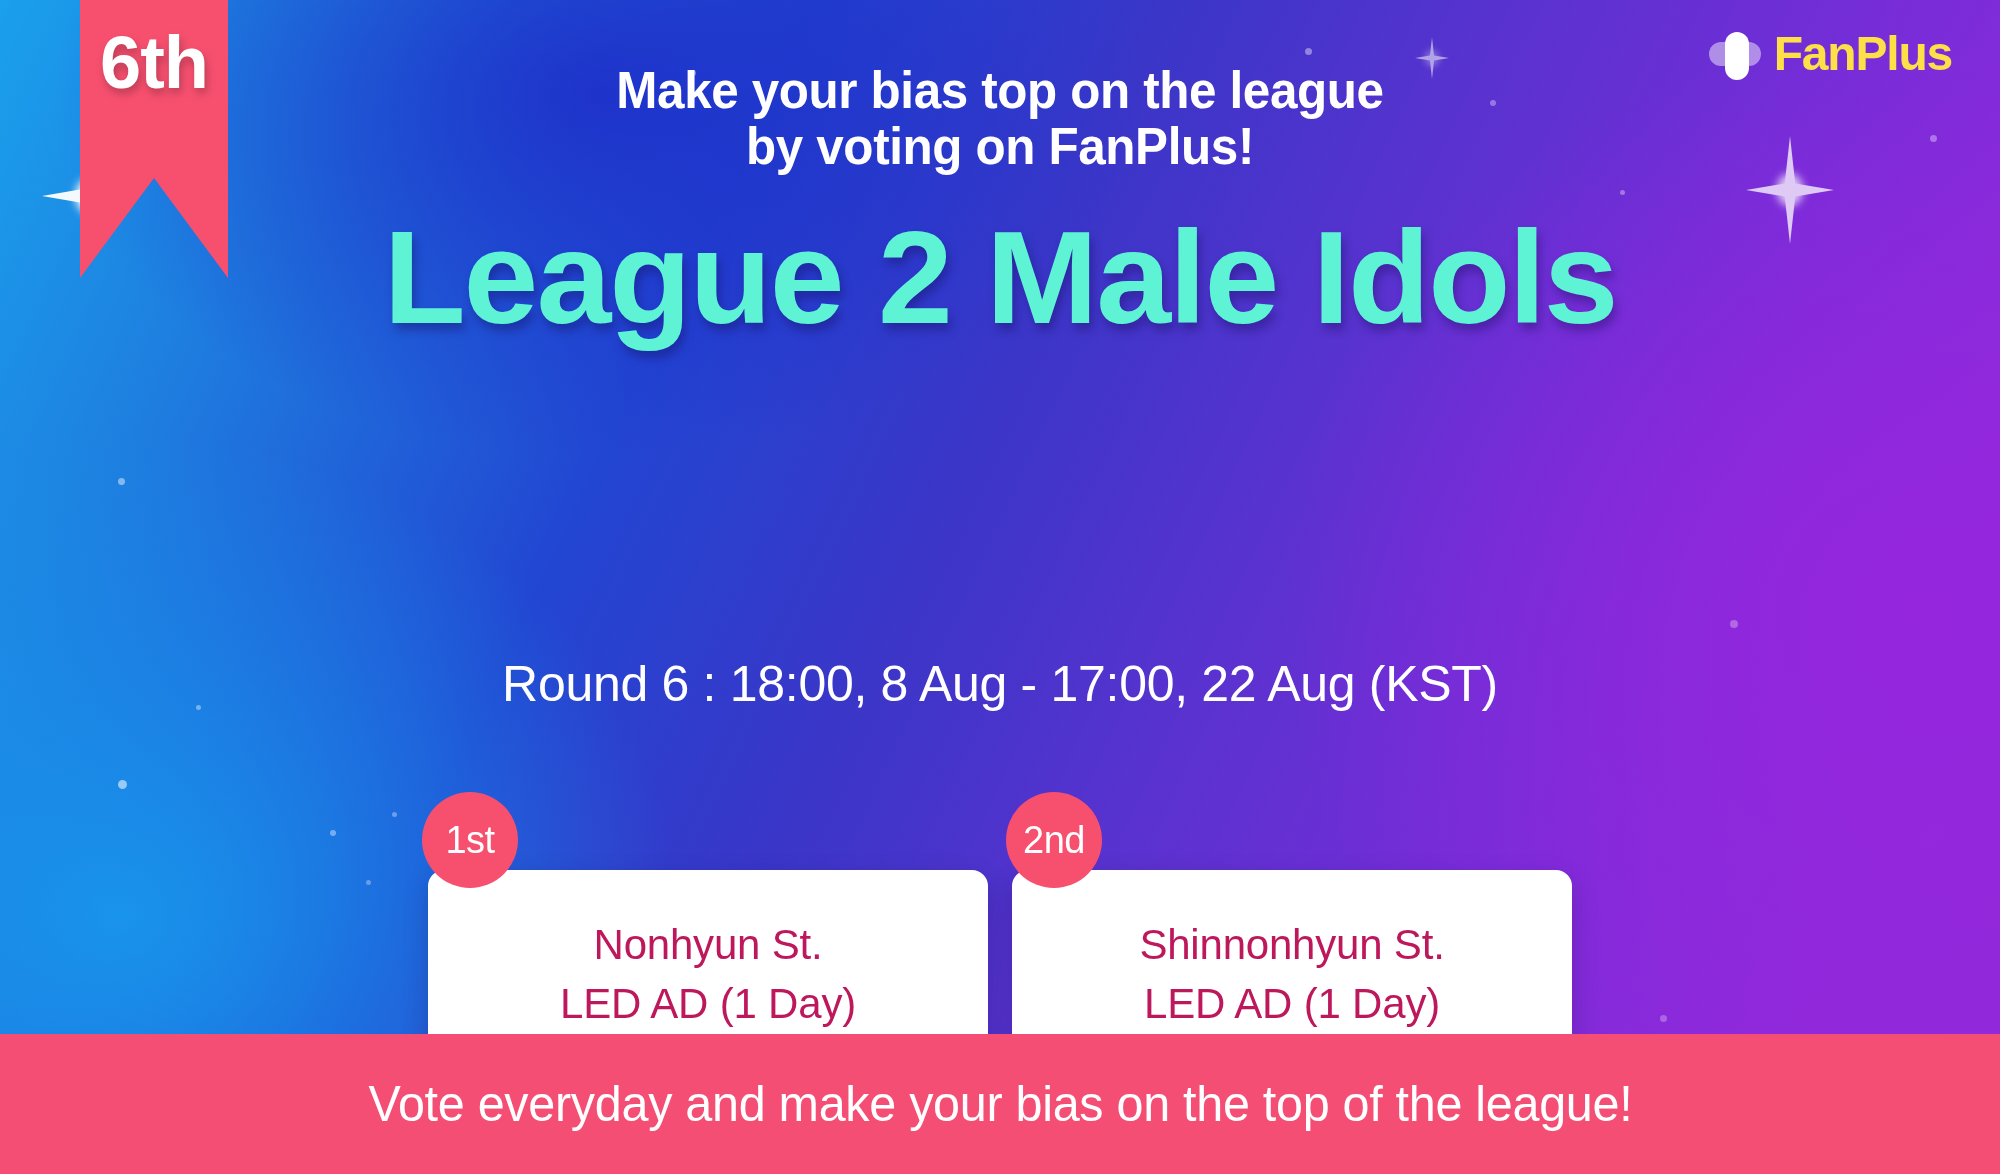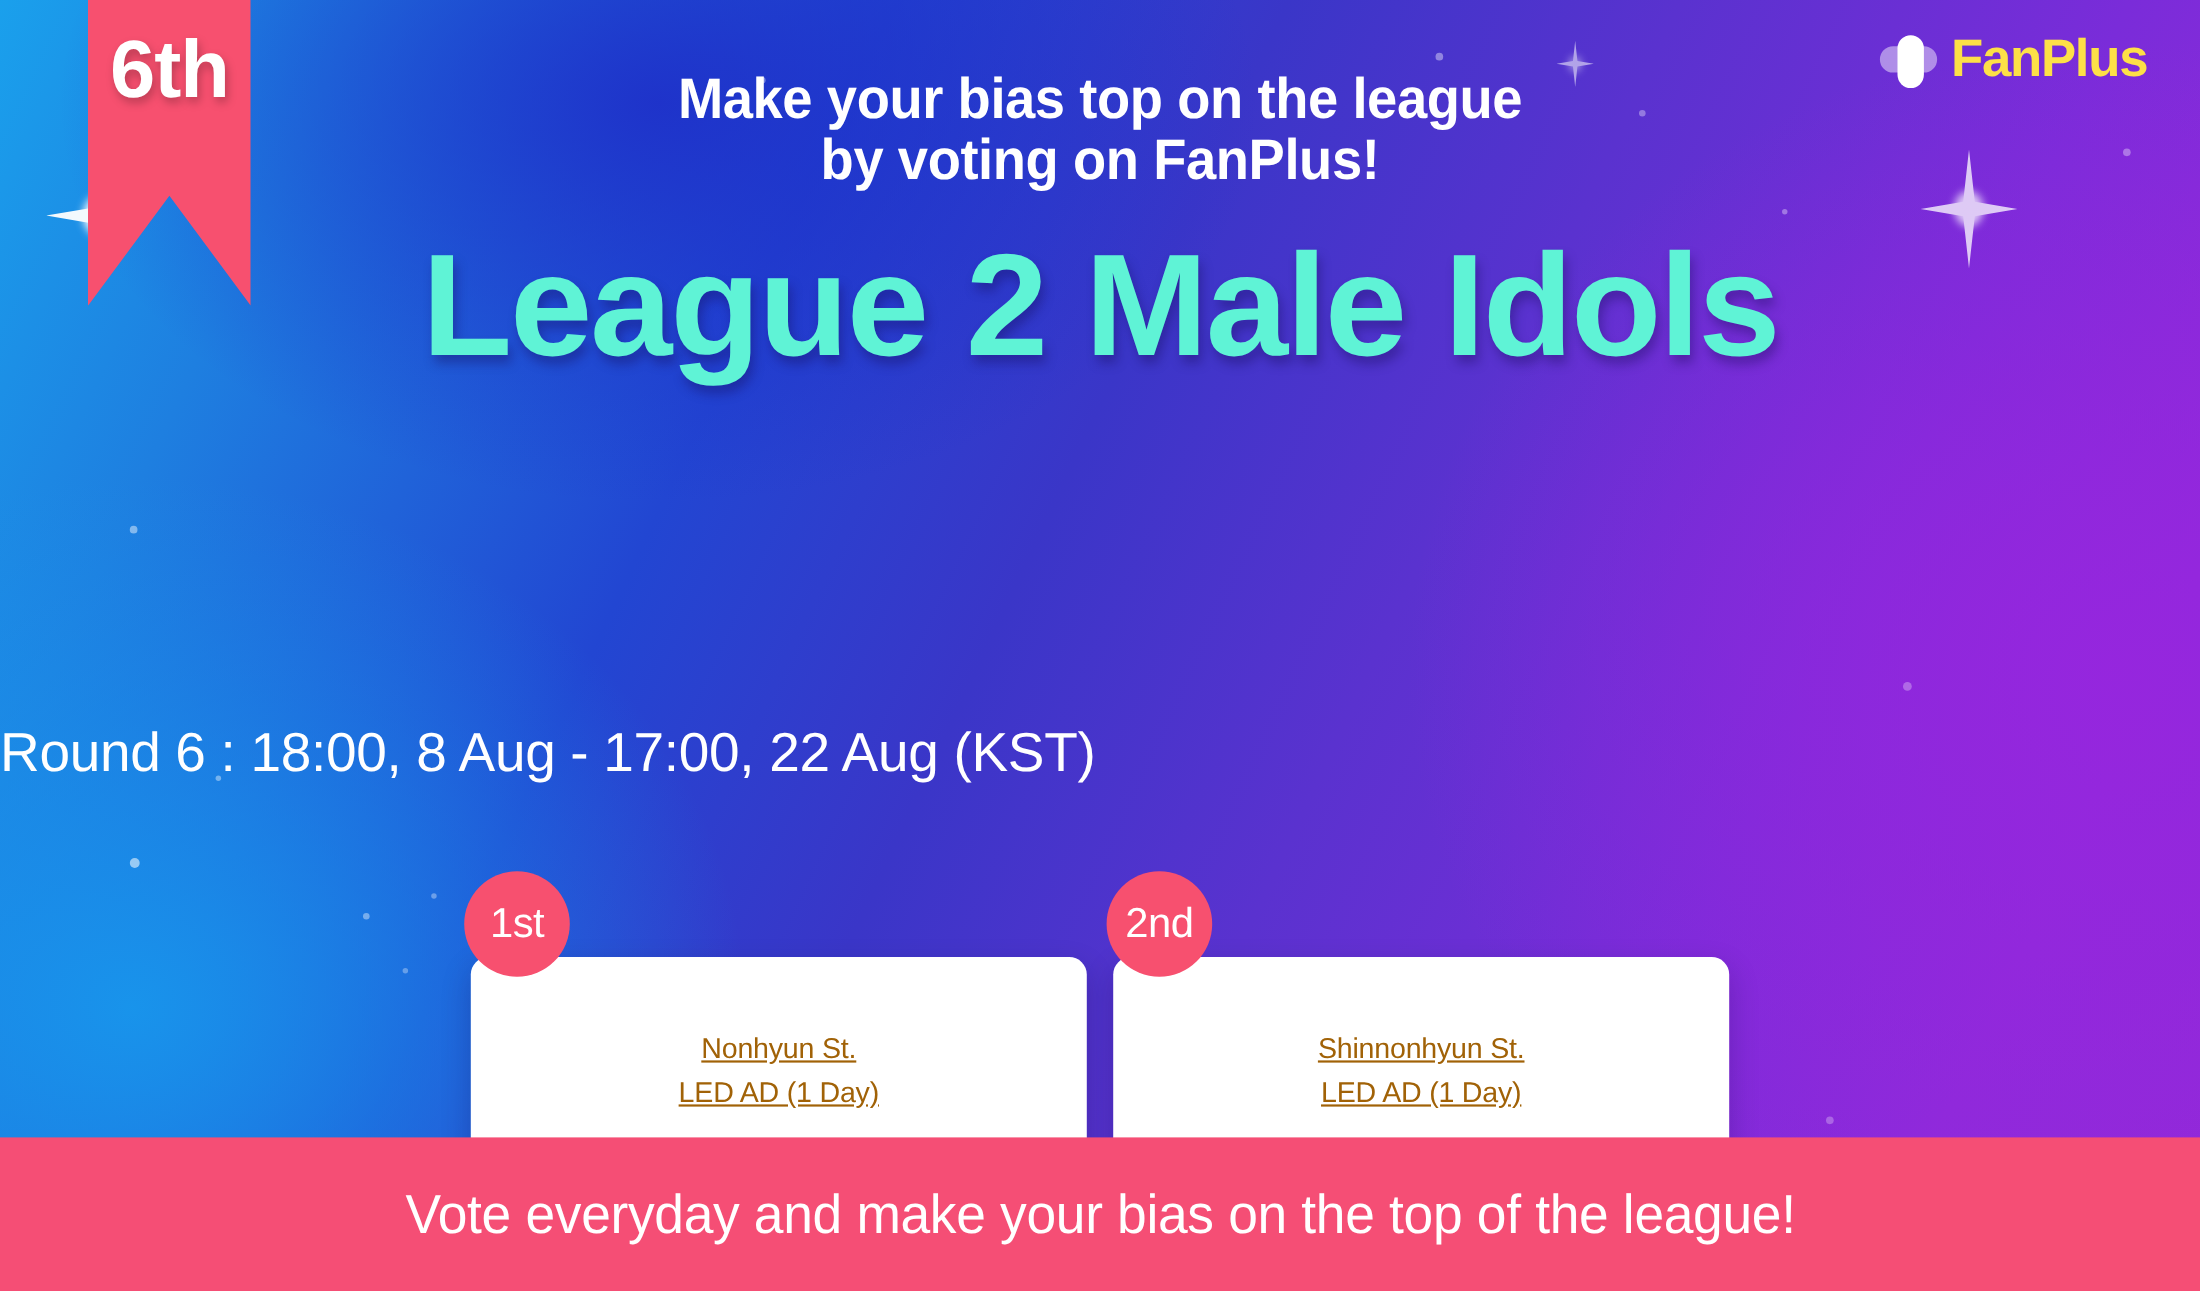--- a/index.html
+++ b/index.html
@@ -184,21 +184,21 @@
     line-height:1;
     letter-spacing:-1px;
     transform:scaleX(1.0);
     text-shadow:3px 7px 10px rgba(20,10,80,0.35);
     z-index:5;
   }
 
   .schedule {
     position:absolute;
     left:0; right:0; top:655px;
-    text-align:left;
+    text-align:center;
     color:#ffffff;
     font-size:50px;
     font-weight:normal;
     letter-spacing:-0.3px;
     z-index:5;
   }
 
   
   .cards {
     position:absolute;
@@ -215,25 +215,24 @@
     border-radius:16px;
     margin-top:78px;
     display:flex;
     flex-direction:column;
     align-items:center;
     justify-content:center;
     gap:8px;
     box-shadow:0 10px 26px rgba(20,10,70,0.22);
   }
   .card-line {
-    color:#a16207;
-    font-size:26px;
+    color:#be185d;
+    font-size:42px;
     line-height:1.22;
     letter-spacing:-0.2px;
-    text-decoration:underline;
   }
   .badge {
     position:absolute;
     left:-6px; top:0;
     width:96px; height:96px;
     border-radius:50%;
     background:#f7506f;
     display:flex; align-items:center; justify-content:center;
     color:#ffffff;
     font-size:38px;

